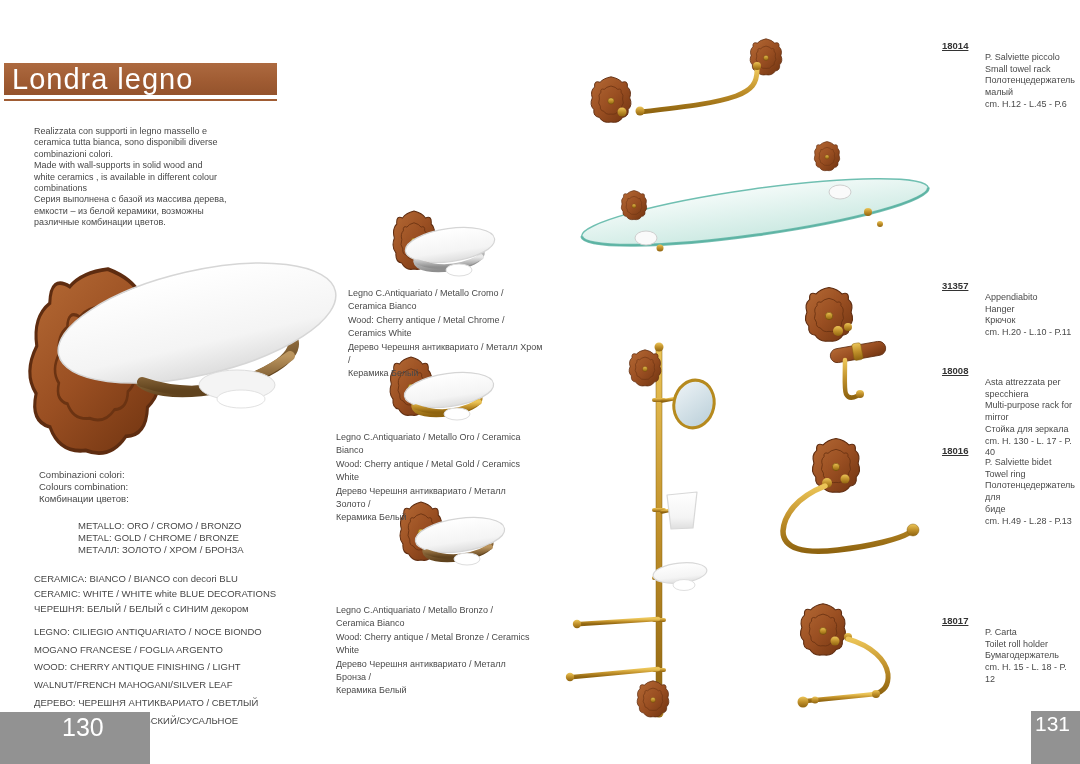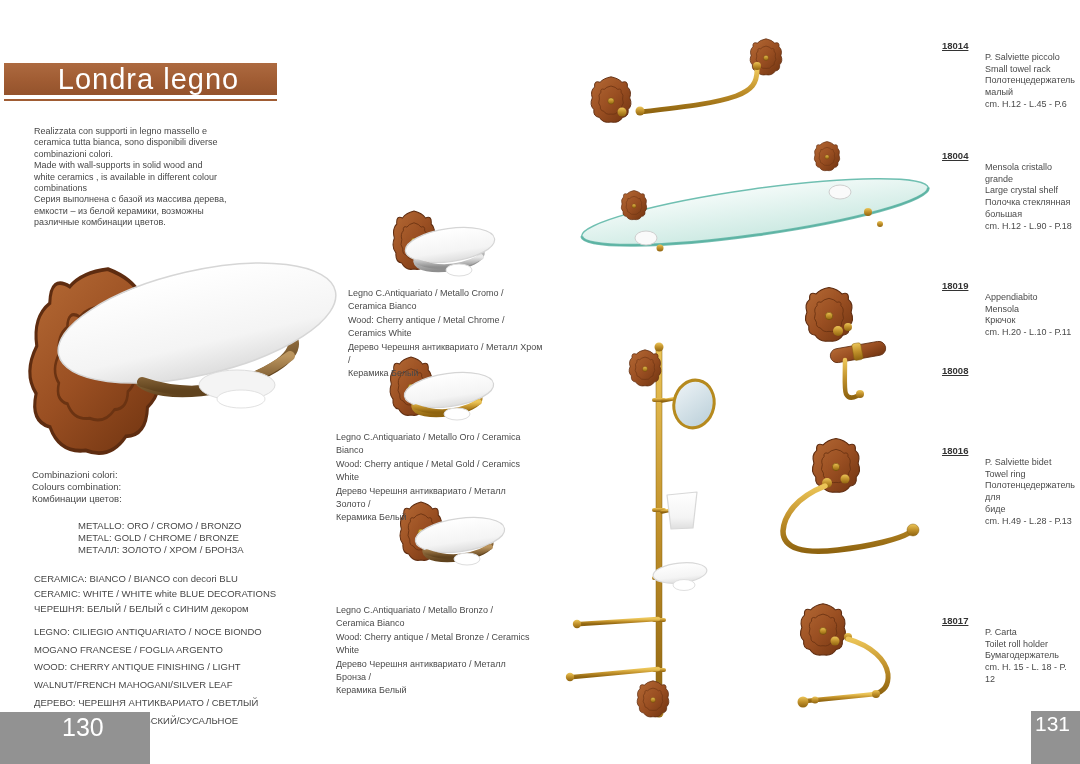--- a/index.html
+++ b/index.html
@@ -3,28 +3,28 @@
 <meta charset="utf-8">
 <style>
   html,body{margin:0;padding:0;background:#ffffff;}
   .canvas{position:relative;width:1080px;height:764px;background:#ffffff;overflow:hidden;
           font-family:"Liberation Sans",sans-serif;}
   svg.art{position:absolute;left:0;top:0;z-index:1;}
   .txt{position:absolute;z-index:2;white-space:pre-line;color:#3f3f3f;}
 
   .title-bar{position:absolute;left:4px;top:63px;width:273px;height:32px;
              background:linear-gradient(180deg,#ad6a40 0%,#a05c33 55%,#94532c 100%);
-             display:flex;align-items:center;justify-content:center;z-index:2;}
+             display:flex;align-items:center;justify-content:flex-start;z-index:2;}
   .title-bar span{color:#ffffff;font-size:29px;font-weight:400;letter-spacing:1px;
                   font-family:"Liberation Sans",sans-serif;transform:translateX(8px);}
   .title-underline{position:absolute;left:4px;top:99px;width:273px;height:2px;background:#a05c33;z-index:2;}
 
   .intro{left:34px;top:126px;width:230px;font-size:9px;line-height:11.4px;color:#474747;}
 
-  .combo-head{left:32px;top:469px;font-size:9.5px;line-height:11.8px;color:#474747;}
+  .combo-head{left:39px;top:469px;font-size:9.5px;line-height:11.8px;color:#474747;}
   .combo-metal{left:34px;top:520px;font-size:9.5px;line-height:12px;color:#474747;margin-left:44px;}
   .combo-ceramic{left:34px;top:571px;font-size:9.5px;line-height:15px;color:#474747;}
   .combo-wood{left:34px;top:623px;font-size:9.5px;line-height:17.7px;color:#474747;}
 
   .caption{width:195px;font-size:9px;line-height:13.4px;color:#4a4a4a;}
   .cap0{left:348px;top:287px;} .cap1{left:336px;top:431px;} .cap2{left:336px;top:604px;}
 
   .product{position:absolute;left:942px;width:132px;z-index:2;}
   .product .code{font-size:9.5px;font-weight:bold;color:#333;line-height:12px;text-decoration:underline;}
   .product .desc{font-size:9px;line-height:11.7px;color:#4a4a4a;white-space:pre-line;margin-left:43px;}
@@ -242,37 +242,33 @@
 Керамика Белый</div>
 
   <div class="product p0">
     <div class="code">18014</div>
     <div class="desc">P. Salviette piccolo
 Small towel rack
 Полотенцедержатель
 малый
 cm. H.12 - L.45 - P.6</div>
   </div>
-  <div class="product p1">
-    <div class="code">18004</div>
-    <div class="desc">Mensola cristallo grande
-Large crystal shelf
-Полочка стеклянная
-большая
-cm. H.12 - L.90 - P.18</div>
-  </div>
   <div class="product p2">
-    <div class="code">18019</div>
+    <div class="code">31357</div>
     <div class="desc">Appendiabito
-Mensola
+Hanger
 Крючок
 cm. H.20 - L.10 - P.11</div>
   </div>
   <div class="product p3">
     <div class="code">18008</div>
+    <div class="desc">Asta attrezzata per specchiera
+Multi-purpose rack for mirror
+Стойка для зеркала
+cm. H. 130 - L. 17 - P. 40</div>
   </div>
   <div class="product p4">
     <div class="code">18016</div>
     <div class="desc">P. Salviette bidet
 Towel ring
 Полотенцедержатель для
 биде
 cm. H.49 - L.28 - P.13</div>
   </div>
   <div class="product p5">

